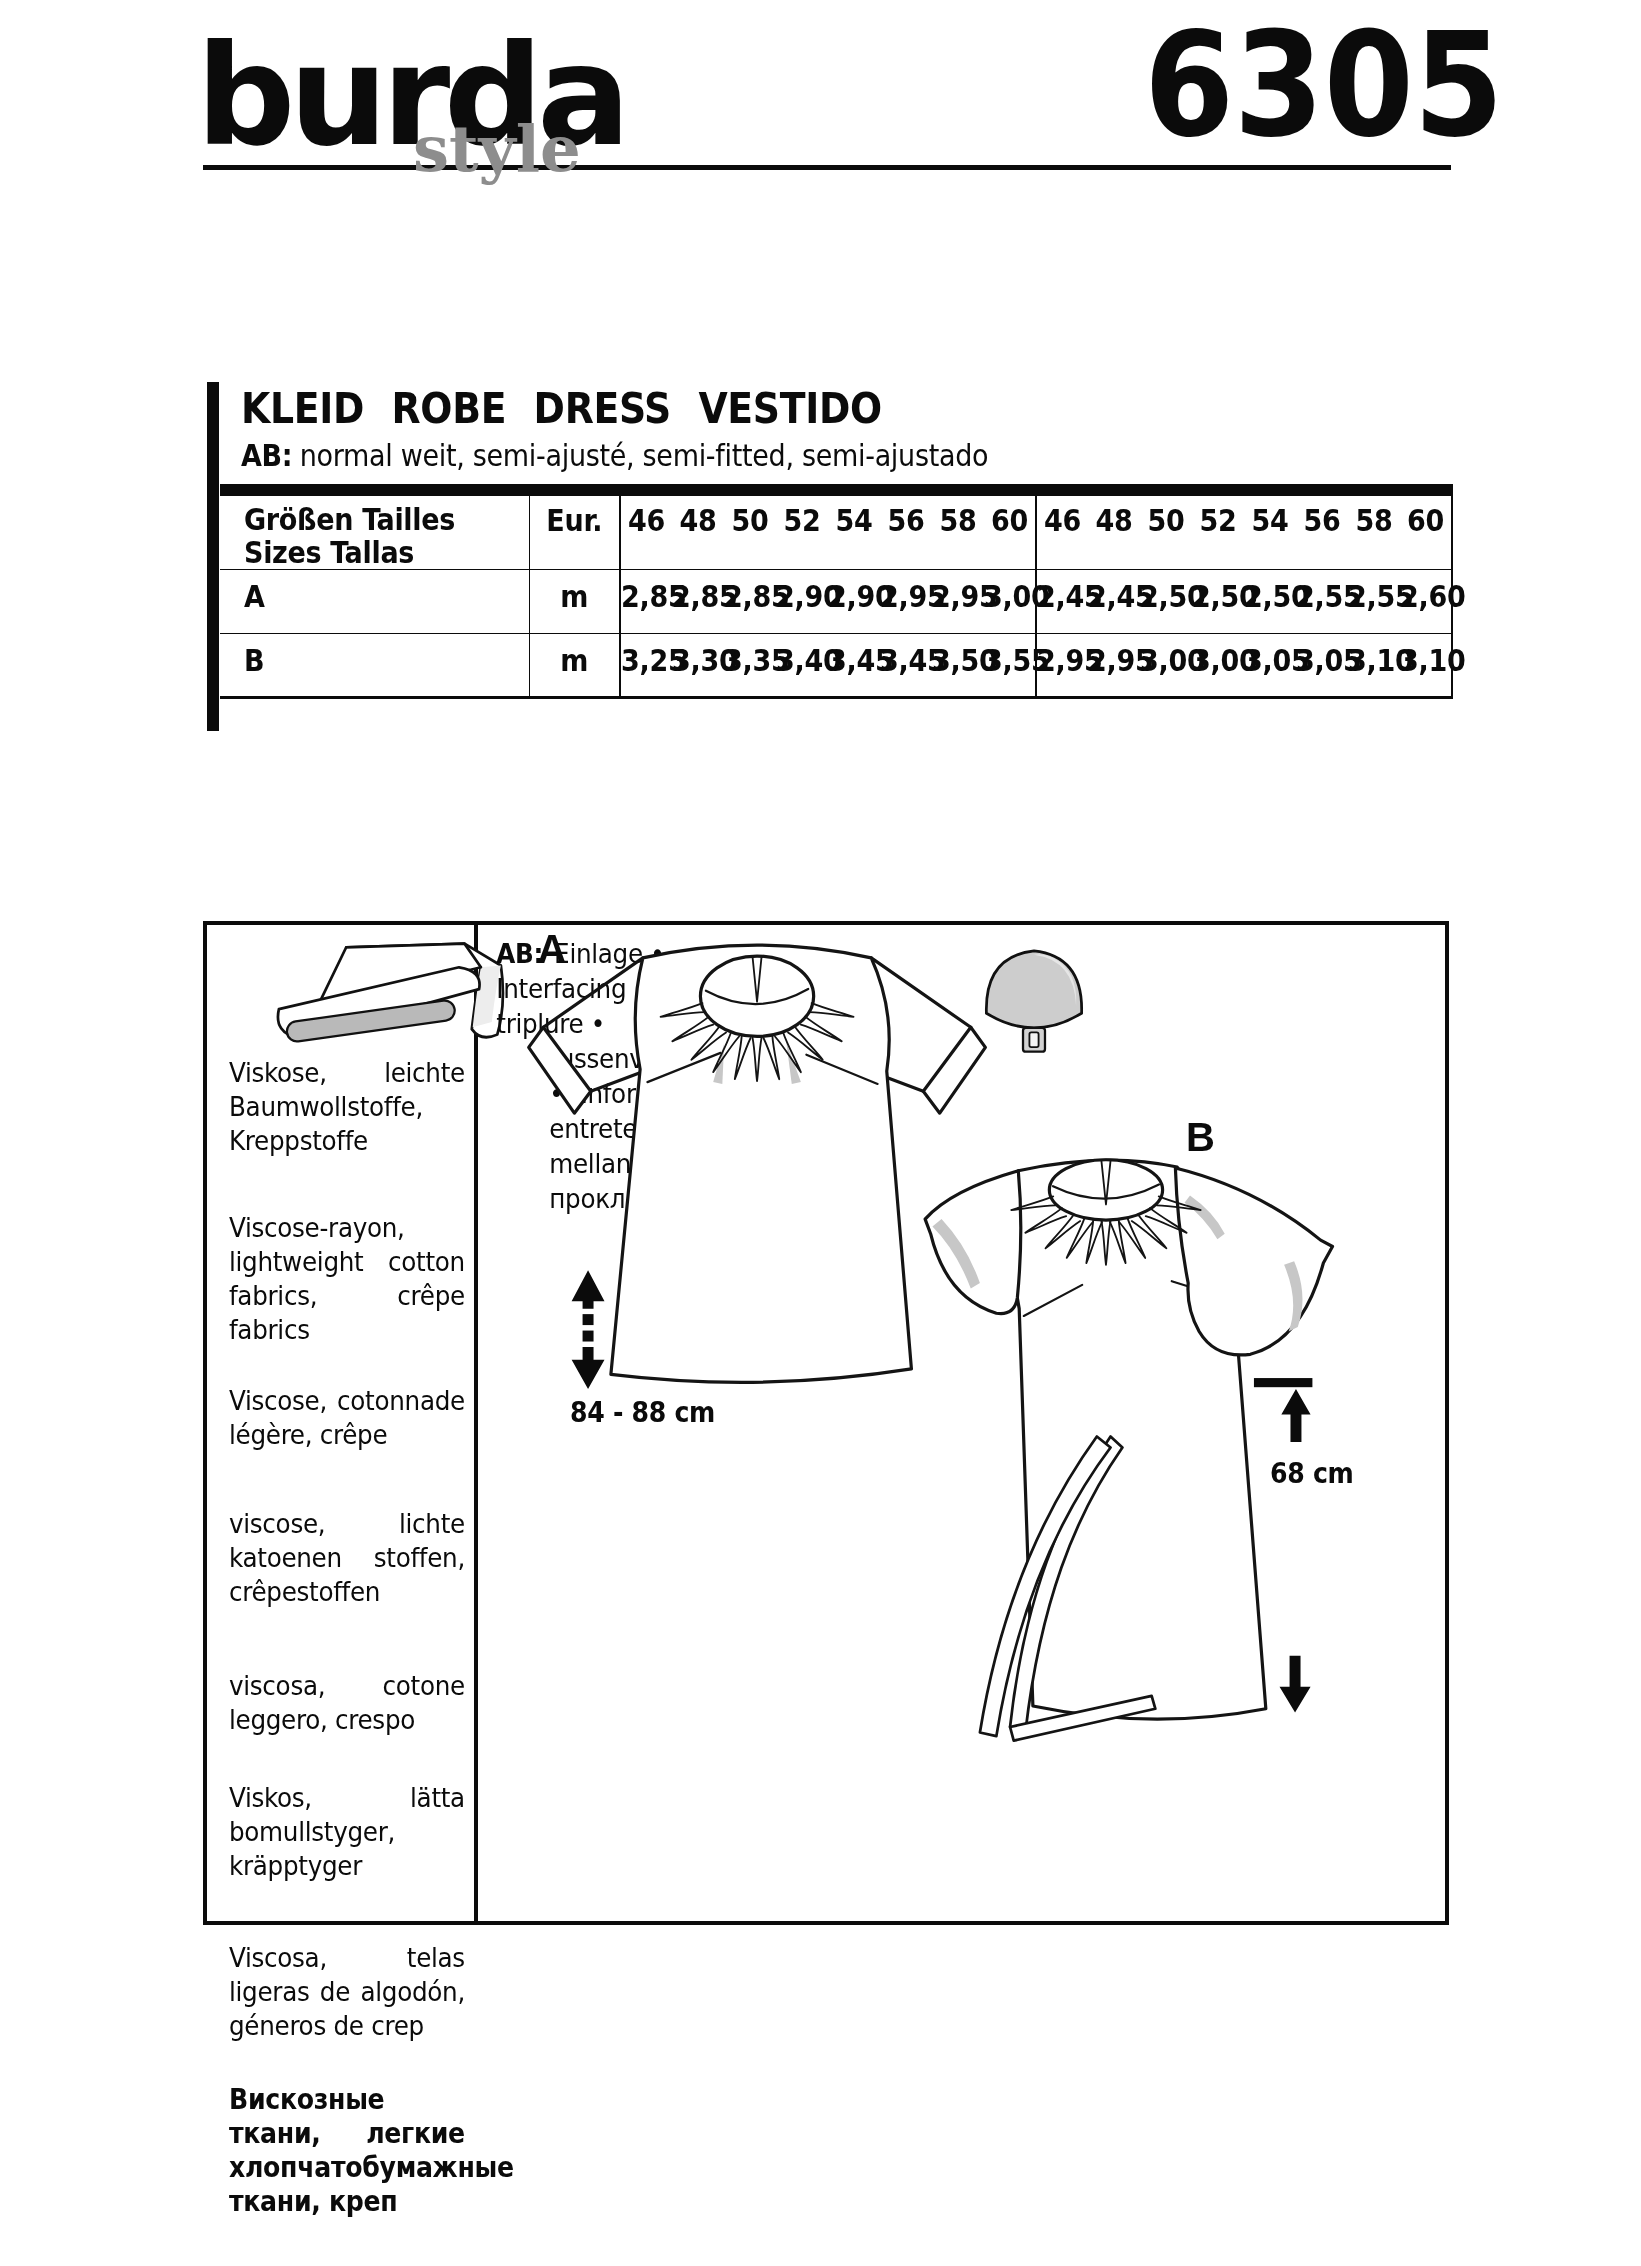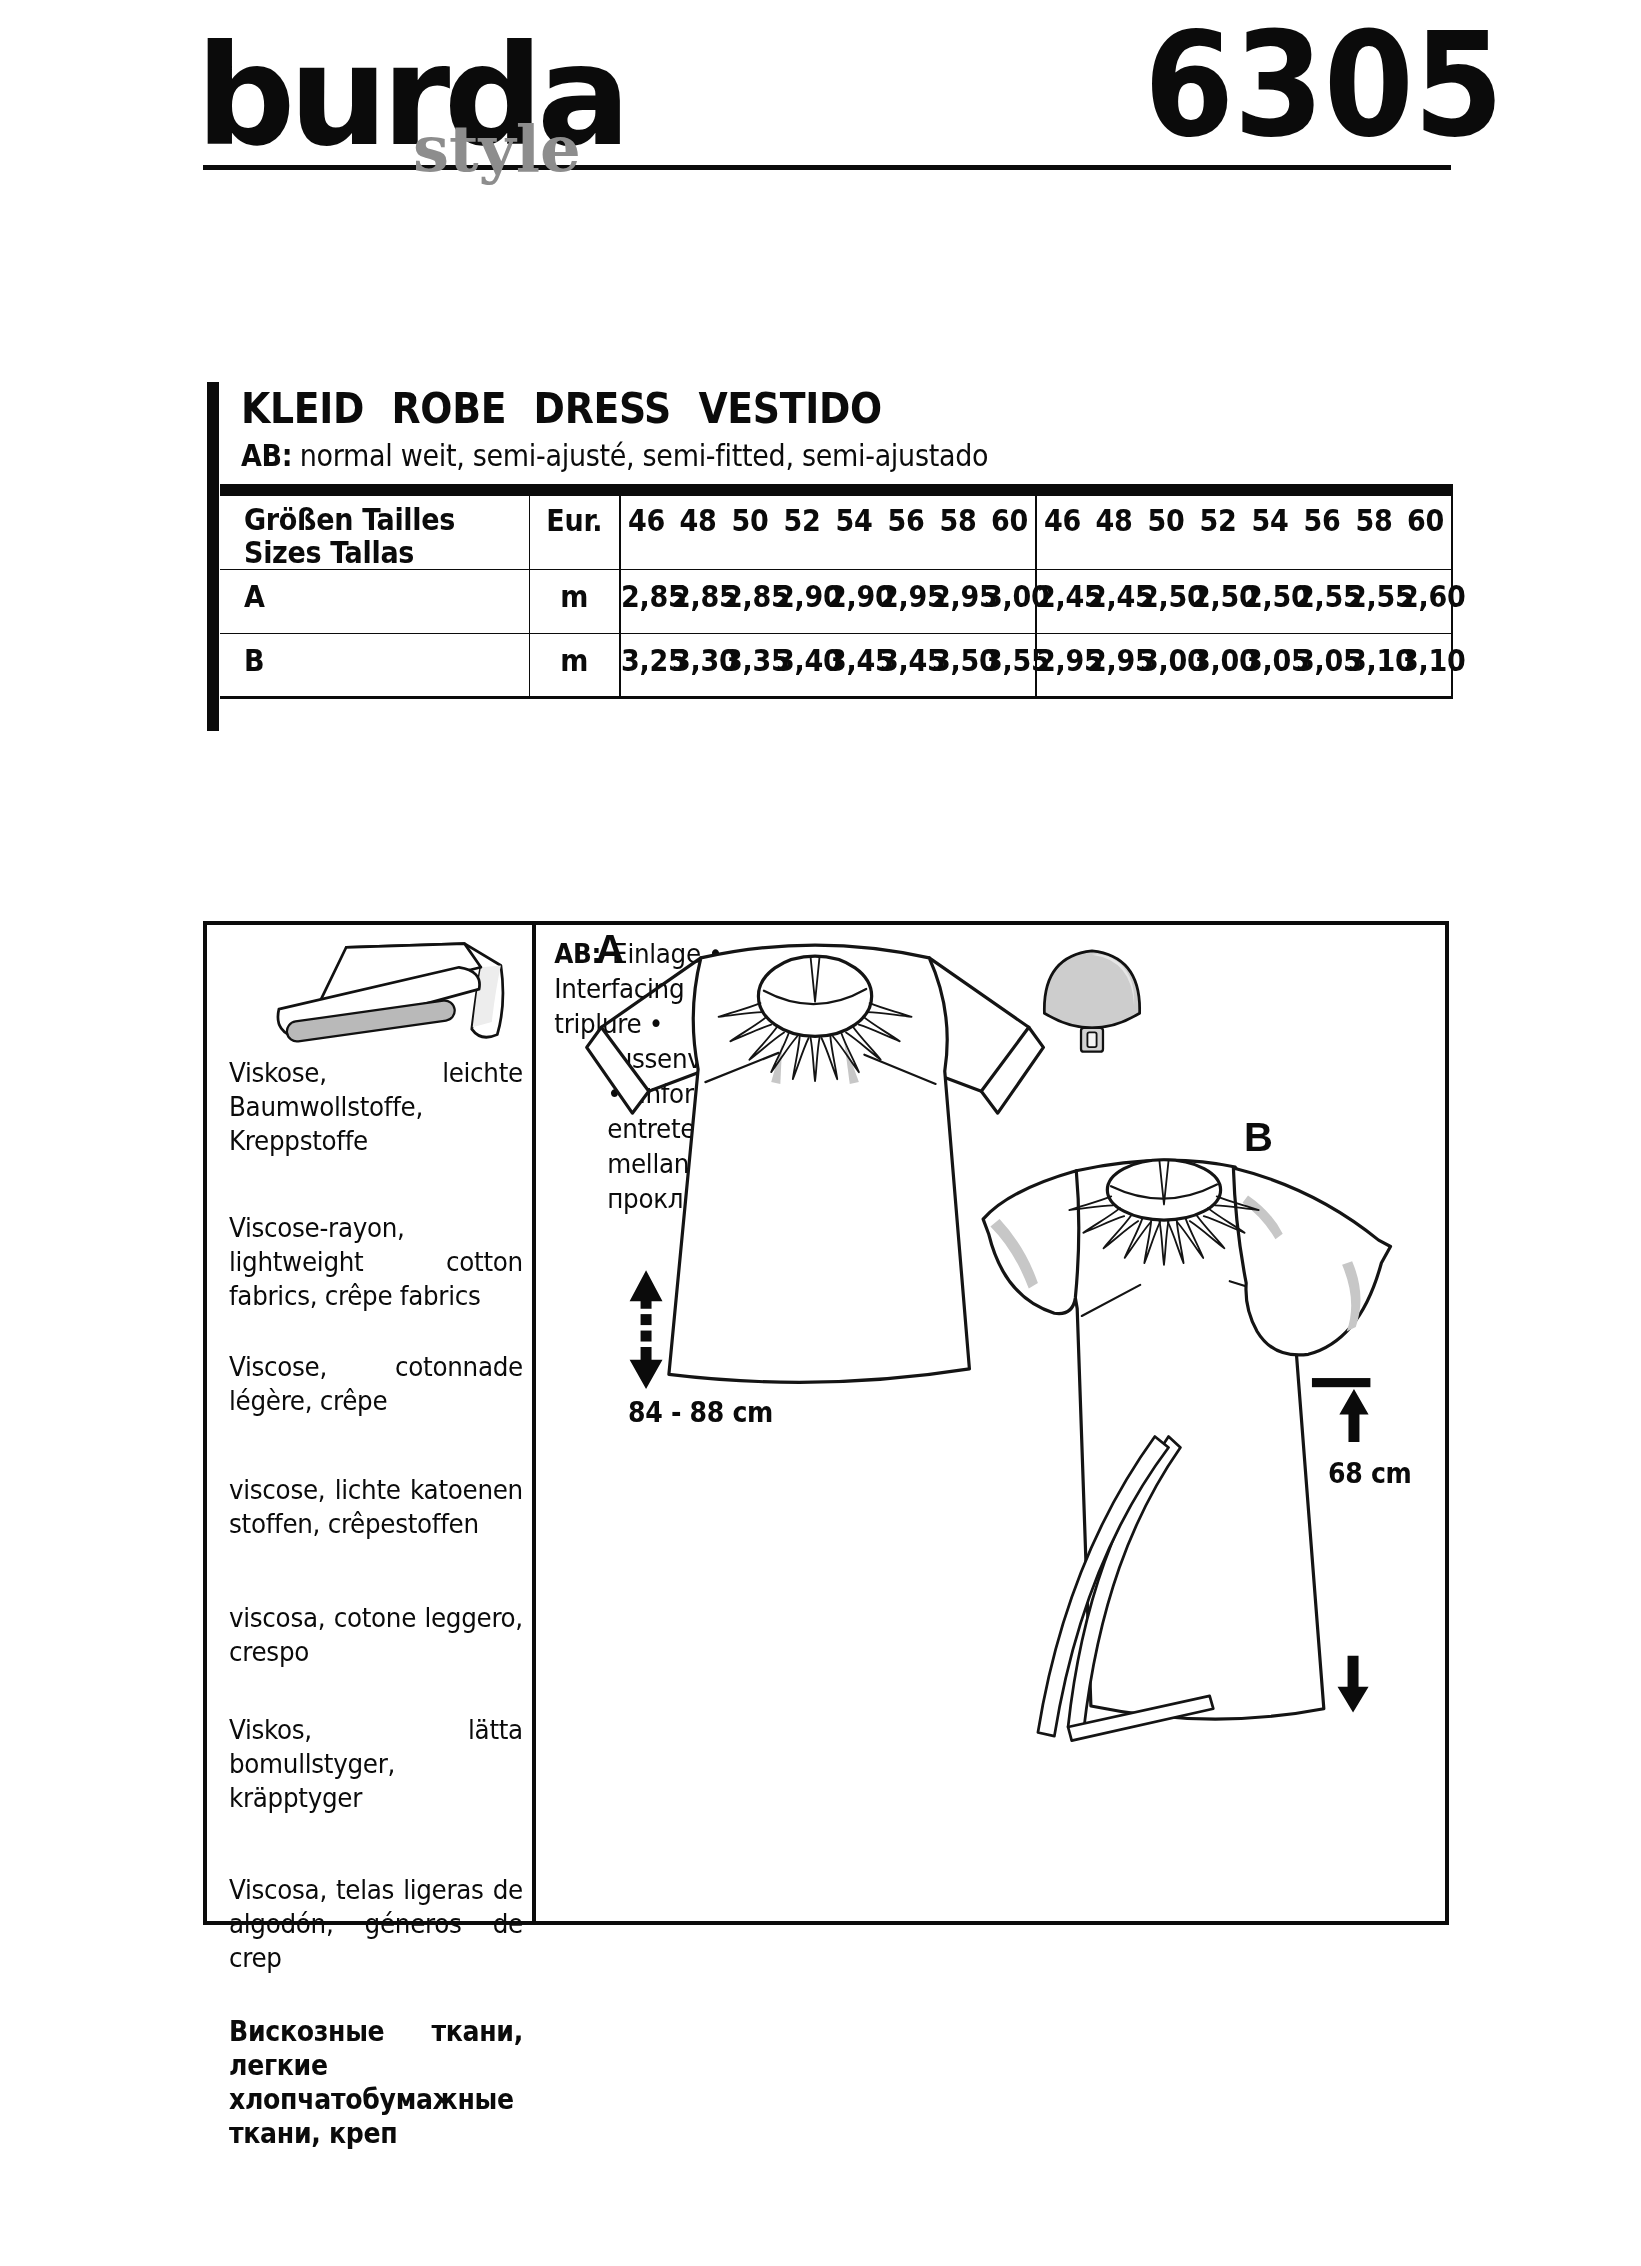--- a/index.html
+++ b/index.html
@@ -31,21 +31,21 @@
   .ftable tr.r3 td { height:64px; font-size:30px; border-bottom:1.8px solid #0b0b0b; vertical-align:top; padding-top:9.1px; }
   .ftable tr.r4 td { height:64px; font-size:30px; vertical-align:top; padding-top:9.1px; }
   .ftable td.lab { text-align:left; padding-left:24px; }
   .ftable td.eur { border-left:1.8px solid #0b0b0b; border-right:2.7px solid #0b0b0b; }
   .ftable td.g2.gstart, .ftable td.grp.g2 { border-left:2.7px solid #0b0b0b; }
   .ftable .lab div { line-height:33px; }
 
   
   .infobox { position:absolute; left:203px; top:921px; width:1246px; height:1004px;
       border:4.6px solid #0b0b0b; display:flex; }
-  .left-cell { width:329px; border-right:4.6px solid #0b0b0b; padding:0 9.1px 0 22px; }
+  .left-cell { width:271px; border-right:4.6px solid #0b0b0b; padding:0 9.1px 0 22px; }
   .left-cell p { font-size:27.4px; line-height:34px; text-align:justify; color:#0b0b0b; }
   .left-cell p.ru { font-weight:700; font-size:28px; }
   .bolt-svg { display:block; margin:14.6px 0 0 33px; }
   .right-cell { flex:1; display:flex; flex-direction:row;gap:34px; }
   .interfacing { height:175px; border-bottom:4.6px solid #0b0b0b; position:relative; }
   .int-text { position:absolute; left:18.3px; top:11px; font-size:27.4px; line-height:35px; color:#0b0b0b; }
   .int-text .pfx { font-weight:700; margin-right:11px; }
   .int-text .cont { padding-left:53px; }
   .iron-svg { position:absolute; left:270px; top:31px; }
   .button-svg { position:absolute; left:501px; top:14.6px; }

